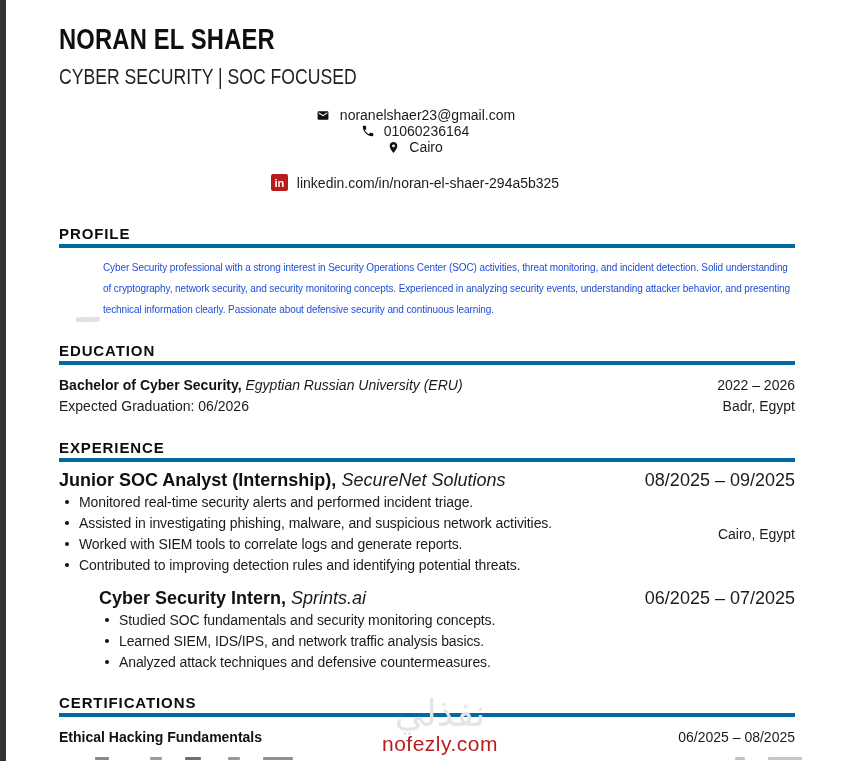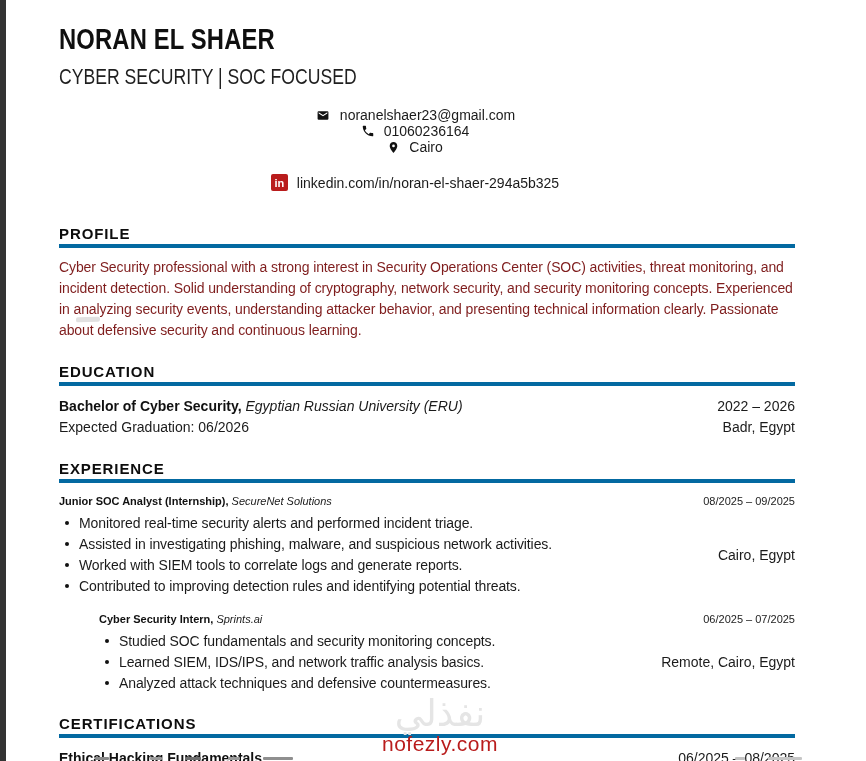--- a/index.html
+++ b/index.html
@@ -32,31 +32,31 @@
 
   .section-heading {
     font-size:15px; line-height:17px; font-weight:700; letter-spacing:.9px; color:#0d0d0d;
     padding-bottom:2px; border-bottom:4px solid #0369a1;
   }
   .mt-profile { margin-top:34px; }
   .mt-education { margin-top:22px; }
   .mt-experience { margin-top:22px; }
   .mt-certs { margin-top:21px; }
 
-  .profile-text { margin-top:9px; font-size:14px; line-height:21px; letter-spacing:-.1px; color:#7f1d1d; }
+  .profile-text { margin-top:9px; font-size:10px; line-height:21px; letter-spacing:-.1px; color:#1d4ed8;margin-left:44px; }
 
   .row2col { display:flex; justify-content:space-between; font-size:14px; line-height:21px; }
   .edu-block { margin-top:10px; }
   .b { font-weight:700; color:#111; }
   .i { font-style:italic; }
   .right { white-space:nowrap; text-align:right; }
 
   .entry { margin-top:9px; }
   .entry + .entry { margin-top:13px;margin-left:40px; }
-  .entry-head { display:flex; justify-content:space-between; font-size:11px; line-height:19px; }
+  .entry-head { display:flex; justify-content:space-between; font-size:18px; line-height:19px; }
   .entry-body { display:flex; justify-content:space-between; align-items:center; }
   ul.bullets { list-style:none; margin-top:2px; flex:1 1 auto; }
   ul.bullets li { display:flex; font-size:14px; line-height:21px; letter-spacing:-.1px; }
   .dot { flex:0 0 4px; width:4px; height:4px; border-radius:50%; background:#111; margin:8px 10px 0 6px; }
   .entry-loc { font-size:14px; line-height:21px; margin-top:2px; white-space:nowrap; text-align:right; }
 
   .cert-row { margin-top:10px; display:flex; justify-content:space-between; font-size:14px; line-height:21px; }
 
   .watermark { position:absolute; left:369px; top:690px; width:142px; text-align:center; z-index:5; }
   .wm-logo {
@@ -181,21 +181,20 @@
             </li>
           <li>
               <span class="dot"></span>
               <span>Learned SIEM, IDS/IPS, and network traffic analysis basics.</span>
             </li>
           <li>
               <span class="dot"></span>
               <span>Analyzed attack techniques and defensive countermeasures.</span>
             </li>
         </ul>
-        <span class="entry-loc">Remote, Cairo, Egypt</span>
       </div>
     </div>
 
     <div class="section-heading mt-certs">CERTIFICATIONS</div>
     <div class="cert-row">
       <span class="b">Ethical Hacking Fundamentals</span>
       <span class="right">06/2025 – 08/2025</span>
     </div>
 
   </div>

